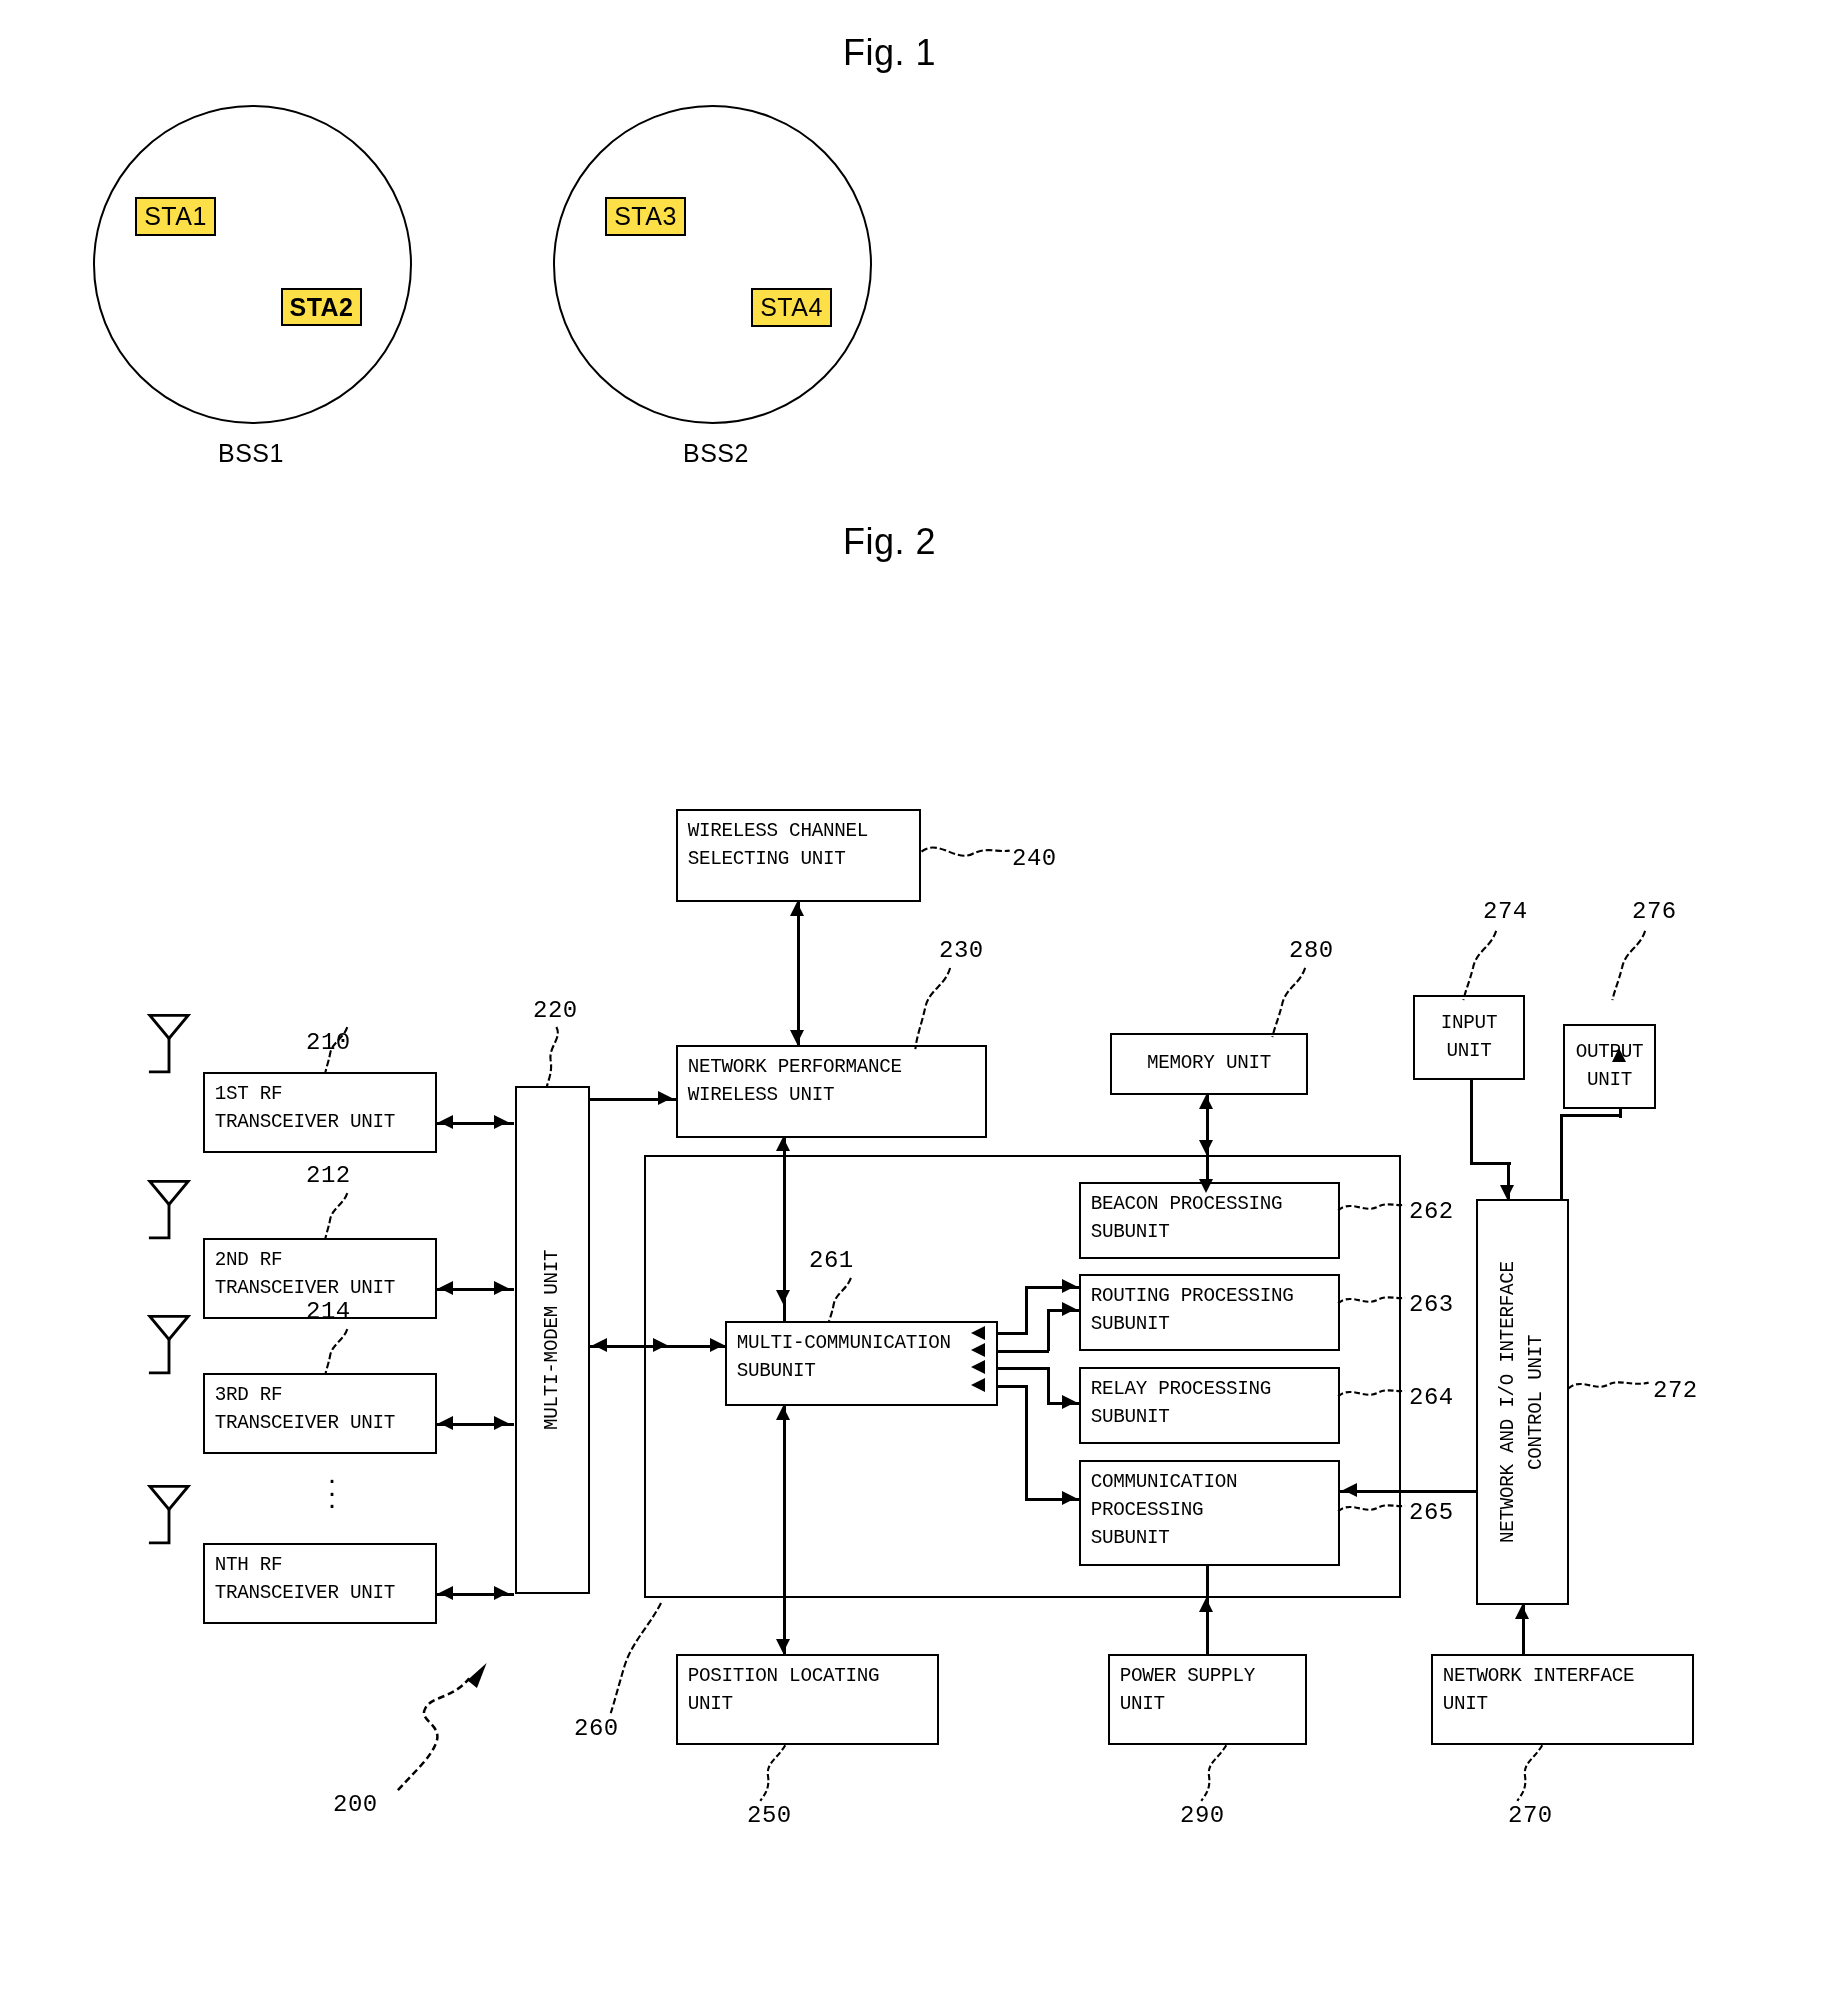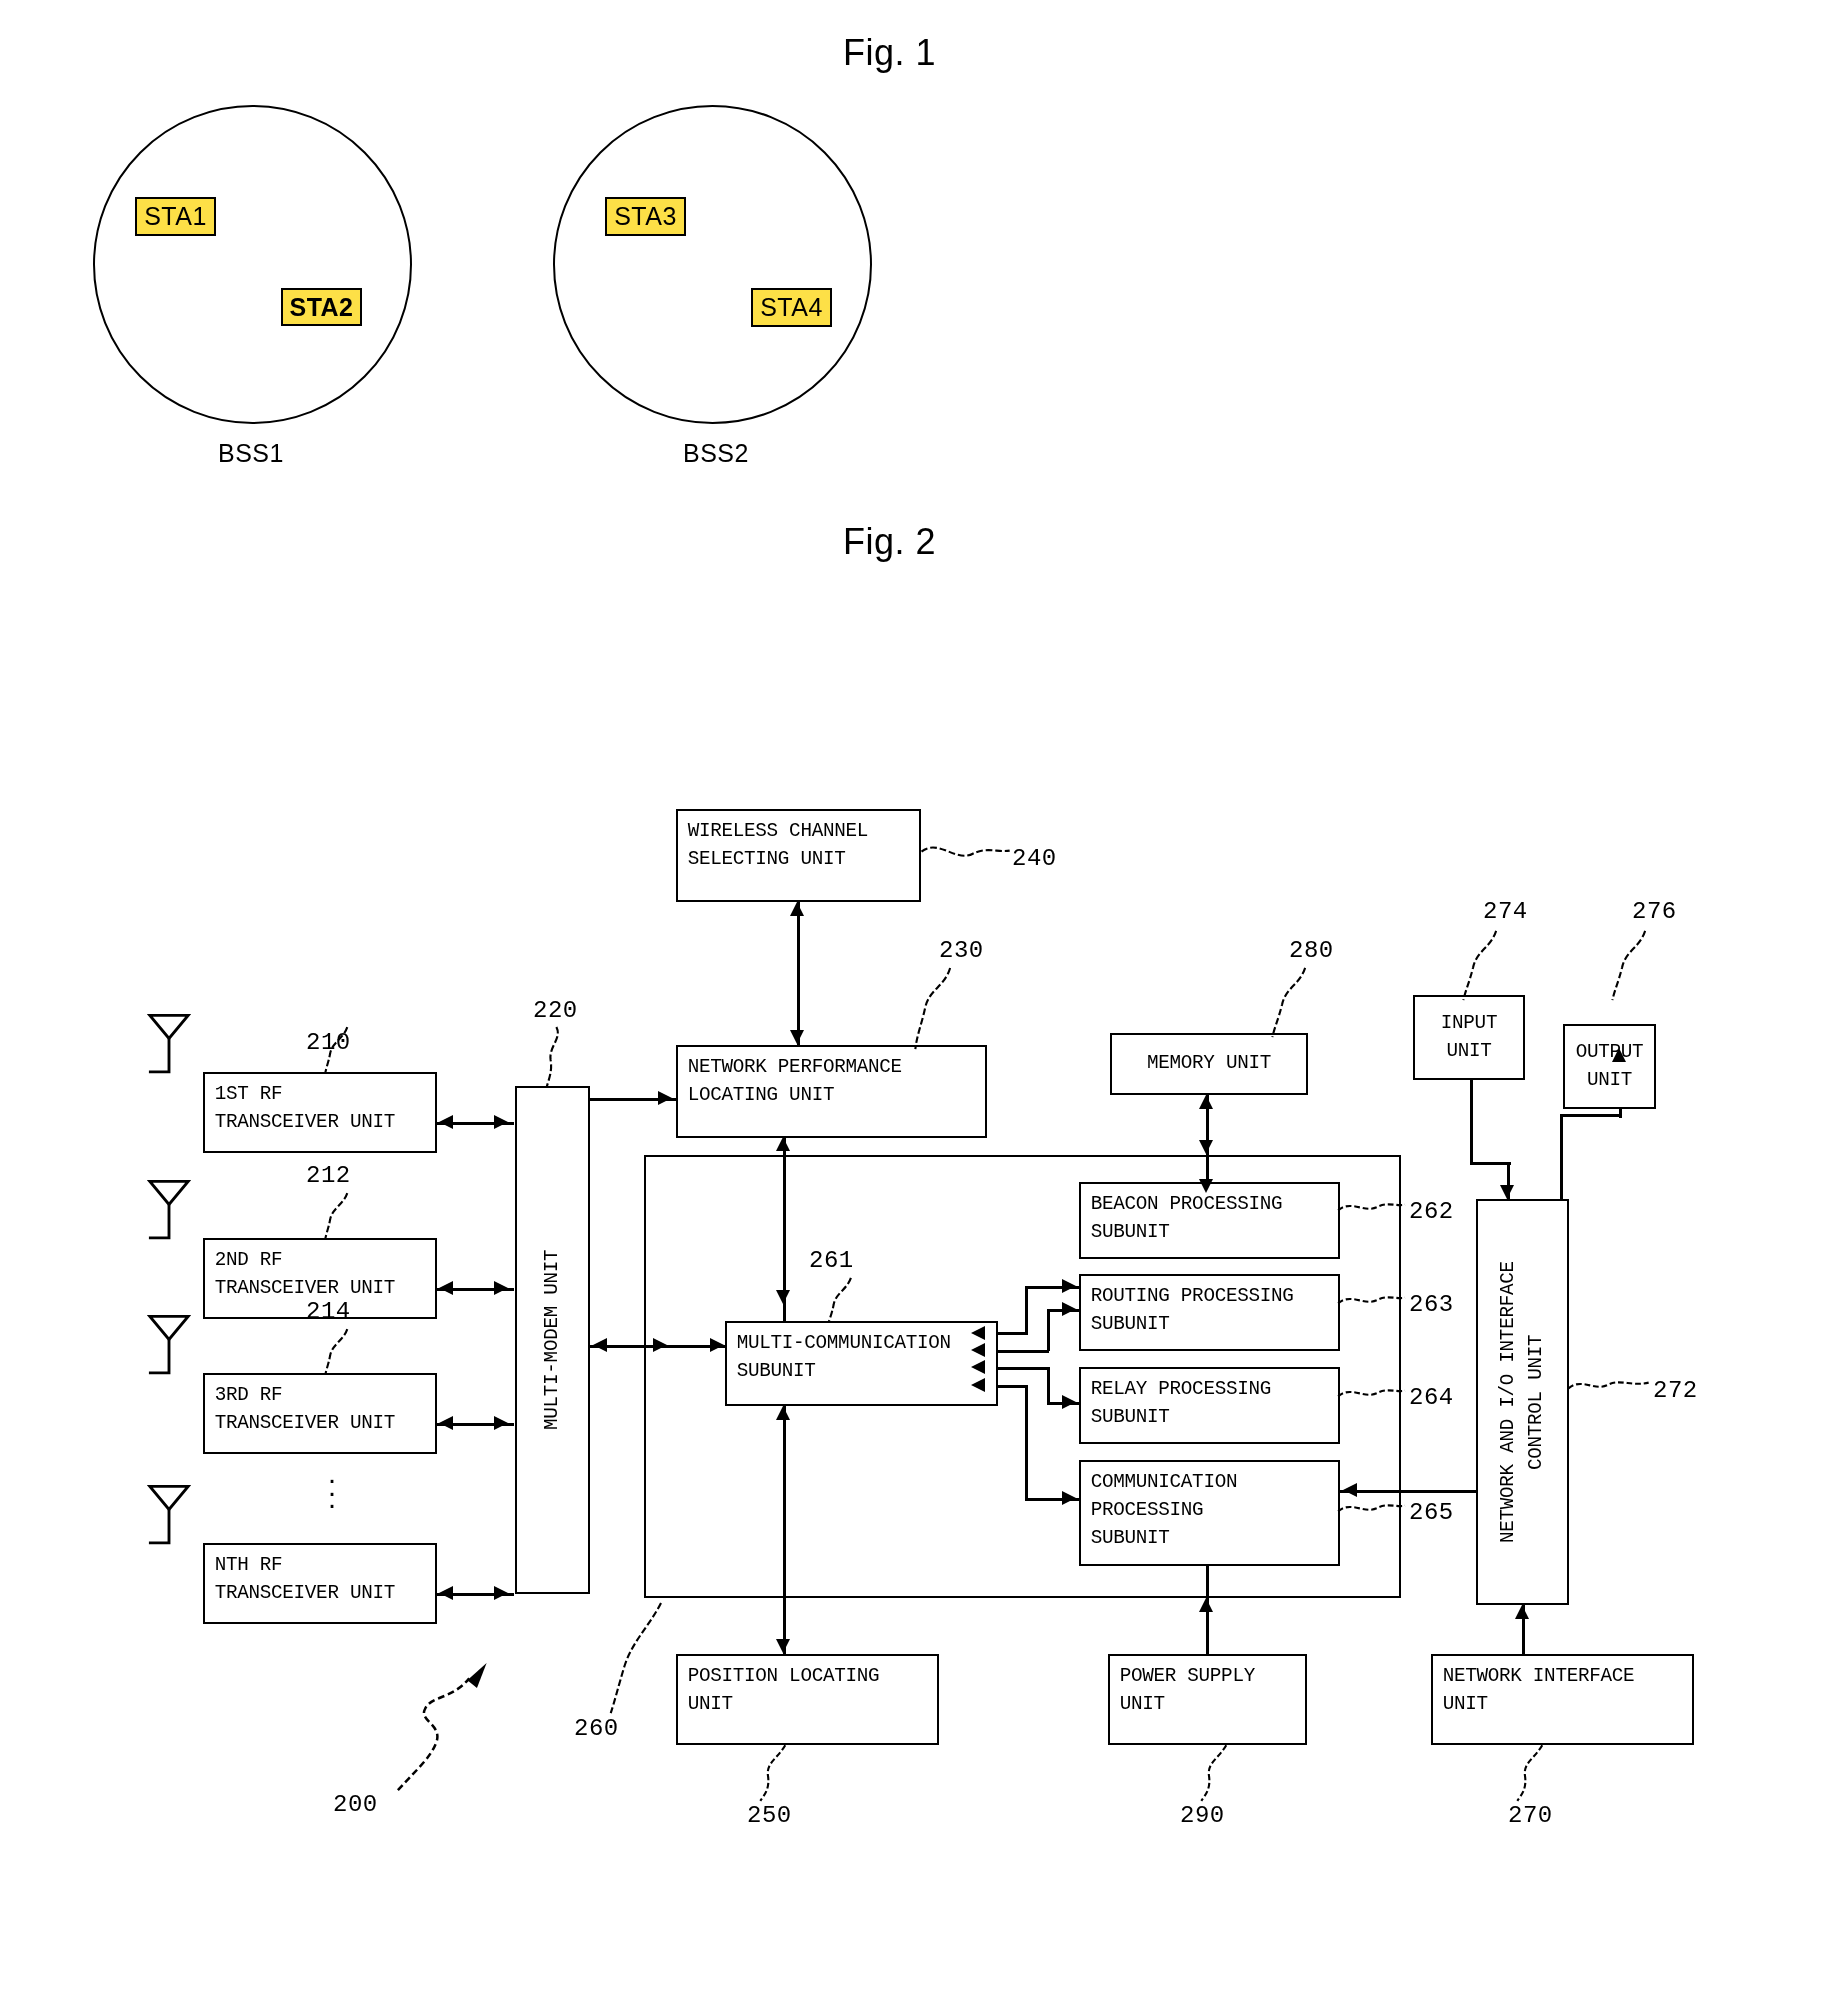--- a/index.html
+++ b/index.html
@@ -170,21 +170,21 @@
     <svg width="97" height="23" viewBox="0 0 100 24">
         <path d="M2,10 C20,-4 38,22 56,12 C70,5 82,11 94,9" stroke="#000" stroke-width="2.2" fill="none" stroke-dasharray="7 3"></path>
       </svg>
   </div>
 
   <div class="ln lnv" style="left:797px; top:902px; height:143px;"></div>
   <div class="ar ar-u" style="left:790px; top:902px;"></div>
   <div class="ar ar-d" style="left:790px; top:1030px;"></div>
 
   <div class="blk" style="left:676px; top:1045px; width:311px; height:93px;">NETWORK PERFORMANCE
-LOCATING UNIT</div>
+WIRELESS UNIT</div>
   <div class="ref" style="left:939px; top:937px;">230</div>
   <div class="leader" style="left:896px; top:966px;">
     <svg width="58" height="87" viewBox="0 0 60 90">
         <path d="M56,2 C50,22 34,24 30,44 C26,62 22,70 20,86" stroke="#000" stroke-width="2.2" fill="none" stroke-dasharray="7 3"></path>
       </svg>
   </div>
 
   <div class="blk center" style="left:1110px; top:1033px; width:198px; height:62px;">MEMORY UNIT</div>
   <div class="ref" style="left:1289px; top:937px;">280</div>
   <div class="leader" style="left:1255px; top:966px;">

